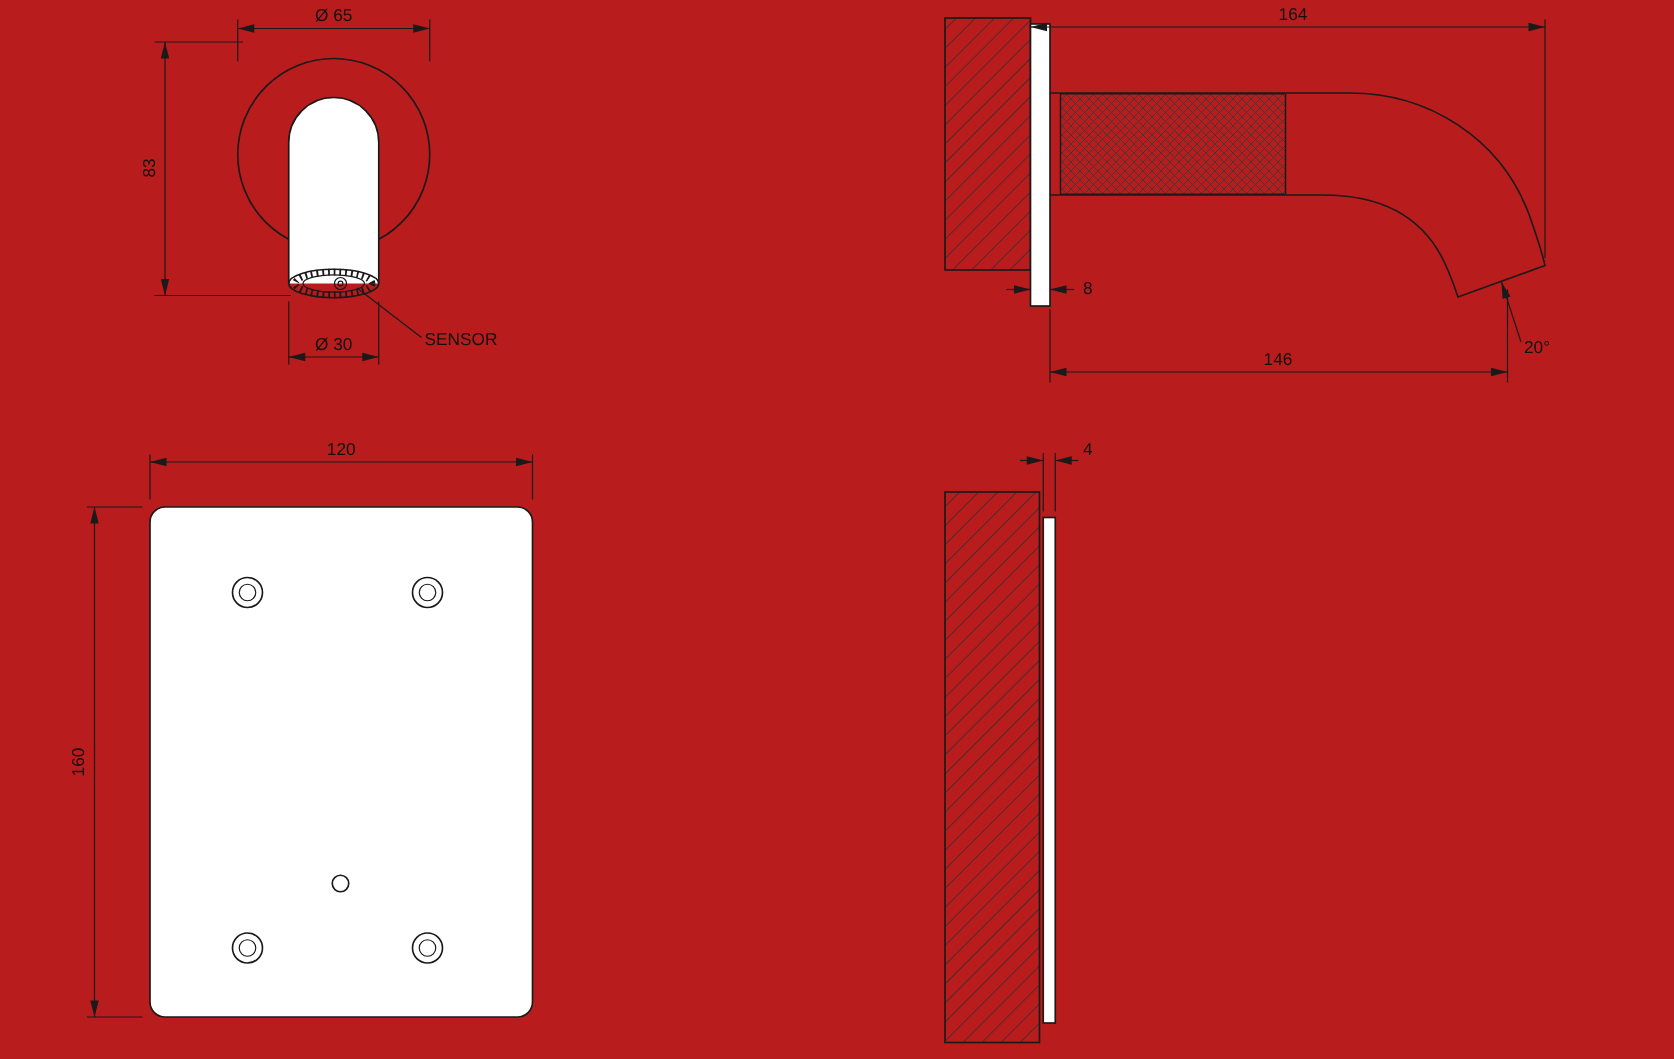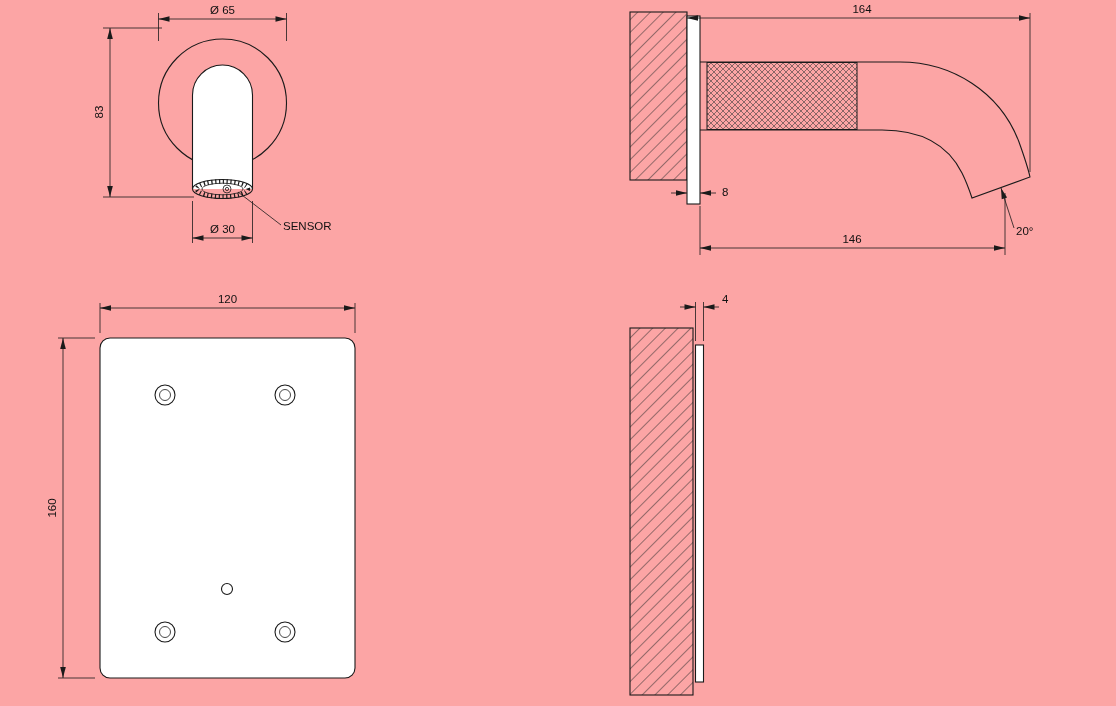--- a/index.html
+++ b/index.html
@@ -7,21 +7,21 @@
     padding: 0;
     background: #ffffff;
     width: 1116px;
     height: 706px;
     overflow: hidden;
   }
   #stage {
     position: relative;
     width: 1116px;
     height: 706px;
-    background: #fca5a5;
+    background: #b91c1c;
     text-align: center;
   }
   svg { display: block; }
   .ln  { stroke: #1a1a1a; stroke-width: 1.1; fill: none; }
   .thin{ stroke: #1a1a1a; stroke-width: 0.8; fill: none; }
   .dim { stroke: #1a1a1a; stroke-width: 0.8; fill: none; }
   .txt {
     font-family: "Liberation Sans", "DejaVu Sans", sans-serif;
     font-size: 11.5px;
     fill: #111111;

